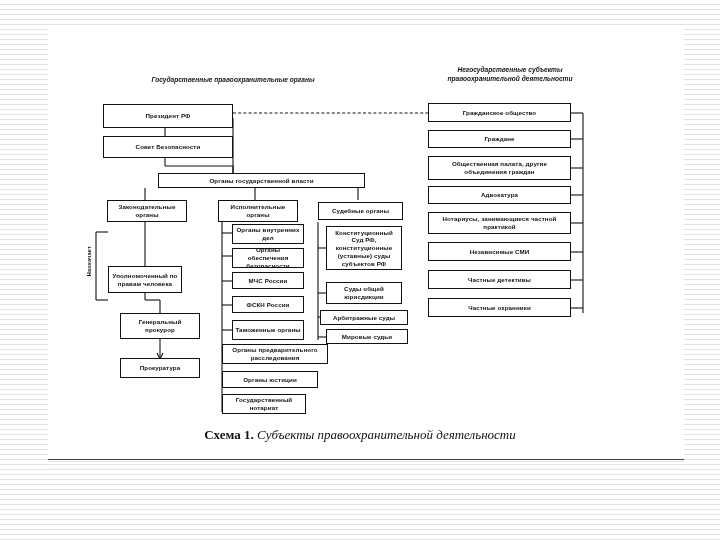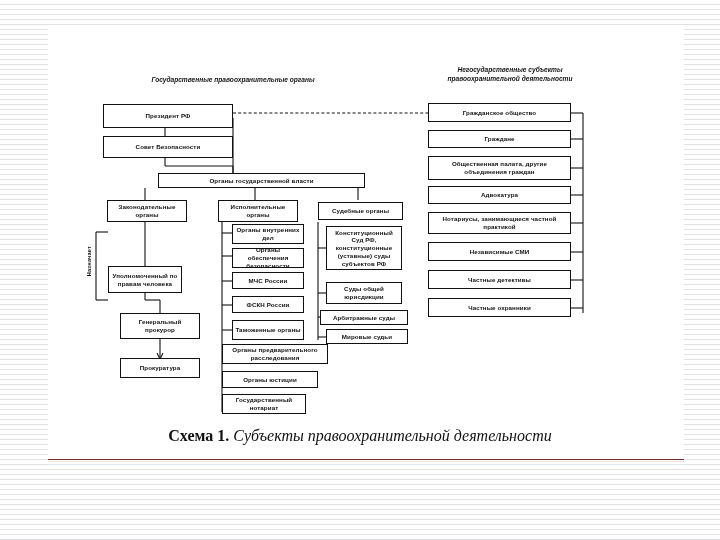--- a/index.html
+++ b/index.html
@@ -67,21 +67,21 @@
     writing-mode:vertical-rl;
     transform:rotate(180deg);
     white-space:nowrap;
     letter-spacing:.2px;
   }
   .caption{
     position:absolute;
     left:0;right:0;
     text-align:center;
     font-family:"Liberation Serif", serif;
-    font-size:16px;
+    font-size:13px;
     color:#111;
   }
   .caption b{font-weight:bold;}
   .caption i{font-style:italic;}
   svg.lines{position:absolute;left:0;top:0;width:720px;height:540px;pointer-events:none;}
   svg.lines line, svg.lines path{stroke:#111;stroke-width:1.1;fill:none;}
   svg.lines .dash{stroke-dasharray:3 2.2;stroke-width:1;}
 </style>
 </head>
 <body>

